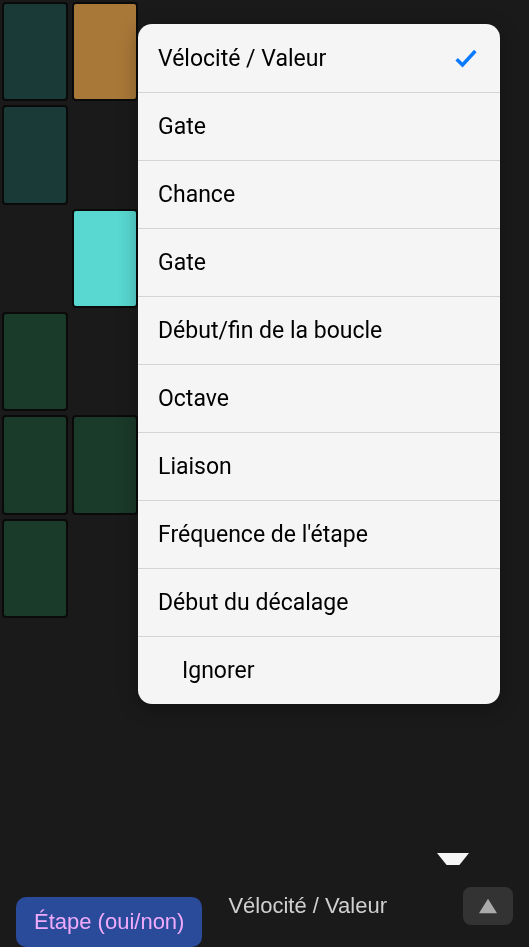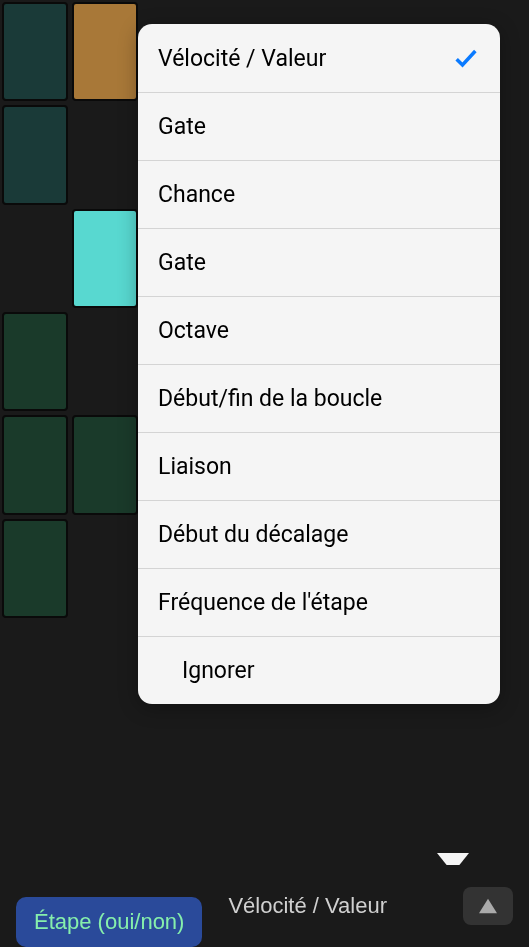--- a/index.html
+++ b/index.html
@@ -103,21 +103,21 @@
       border-radius: 10px;
       font-size: 22px;
       color: #d0d0d0;
       cursor: pointer;
       border: none;
       background: transparent;
     }
     
     .tab-button.active {
       background: #2a4a9a;
-      color: #86efac;
+      color: #f0abfc;
       margin-top: 32px;
     }
     
     .toggle-button {
       margin-left: auto;
       padding: 10px 14px;
       border-radius: 8px;
       background: #333;
       cursor: pointer;
       display: flex;
@@ -159,33 +159,33 @@
   <div class="popup-item">
     <span>Gate</span>
   </div>
   <div class="popup-item">
     <span>Chance</span>
   </div>
   <div class="popup-item">
     <span>Gate</span>
   </div>
   <div class="popup-item">
+    <span>Début/fin de la boucle</span>
+  </div>
+  <div class="popup-item">
     <span>Octave</span>
   </div>
   <div class="popup-item">
-    <span>Début/fin de la boucle</span>
-  </div>
-  <div class="popup-item">
     <span>Liaison</span>
   </div>
   <div class="popup-item">
+    <span>Fréquence de l'étape</span>
+  </div>
+  <div class="popup-item">
     <span>Début du décalage</span>
-  </div>
-  <div class="popup-item">
-    <span>Fréquence de l'étape</span>
   </div>
   <div class="popup-item">
     <span>Ignorer</span>
   </div>
 </div>
 
 <div class="popup-tail"></div>
 
 <div class="bottom-bar">
   <button class="tab-button active">Étape (oui/non)</button>

